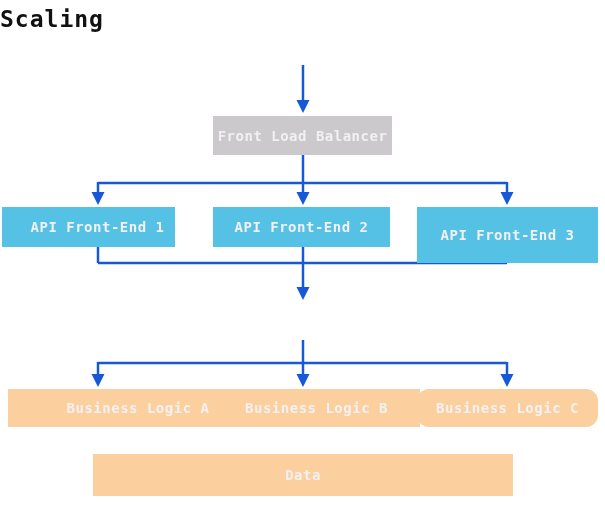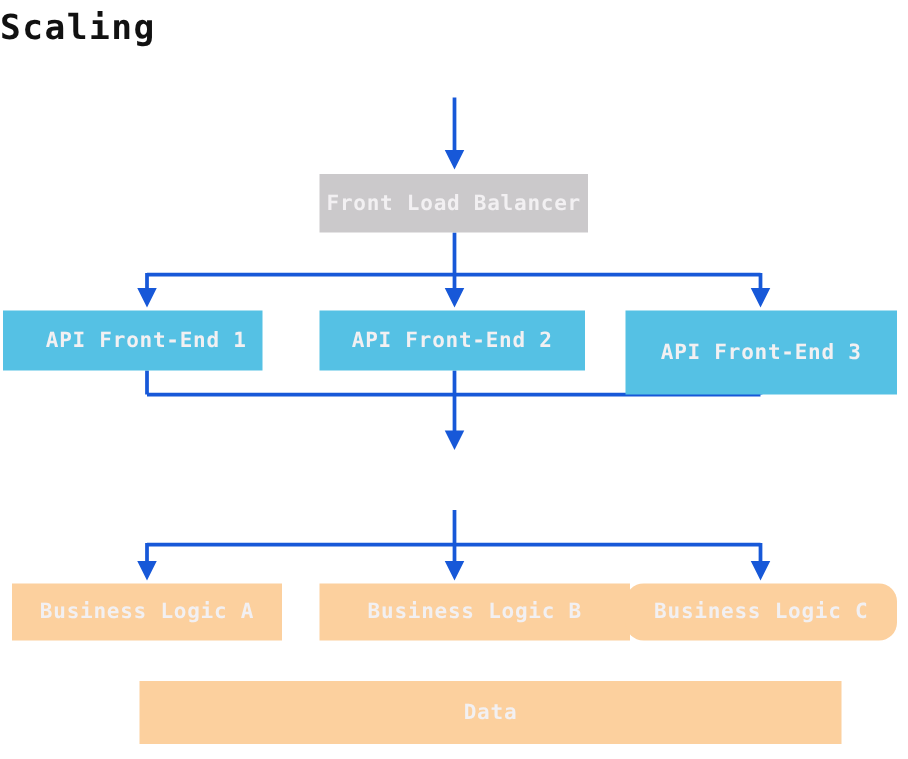--- a/index.html
+++ b/index.html
@@ -45,24 +45,24 @@
   }
   .node.gray{background:var(--coordinator-box);}
   .node.blue{background:var(--api-box);}
   .node.orange{background:var(--logic-box);}
 
   .flb    {left:213px; top:116px; width:179px; height:39px;}
   .api1   {left:2px;   top:207px; width:155px; height:40px;padding-left:18px;}
   .api2   {left:213px; top:207px; width:177px; height:40px;}
   .api3   {left:417px; top:207px; width:181px; height:56px;}
   .sc     {left:213px; top:302px; width:179px; height:38px;}
-  .bla    {left:8px;   top:389px; width:180px; height:38px;}
+  .bla    {left:8px;   top:389px; width:180px; height:38px;padding-left:40px;}
   .blb    {left:213px; top:389px; width:207px; height:38px;}
   .blc    {left:417px; top:389px; width:181px; height:38px;border-radius:12px;}
-  .data   {left:93px;  top:454px; width:468px; height:42px;}
+  .data   {left:93px;  top:454px; width:420px; height:42px;}
 
   svg.arrows{
     position:absolute;
     left:0; top:0;
     width:605px;
     height:506px;
     pointer-events:none;
   }
   .arrow-line{
     stroke:var(--arrow);

